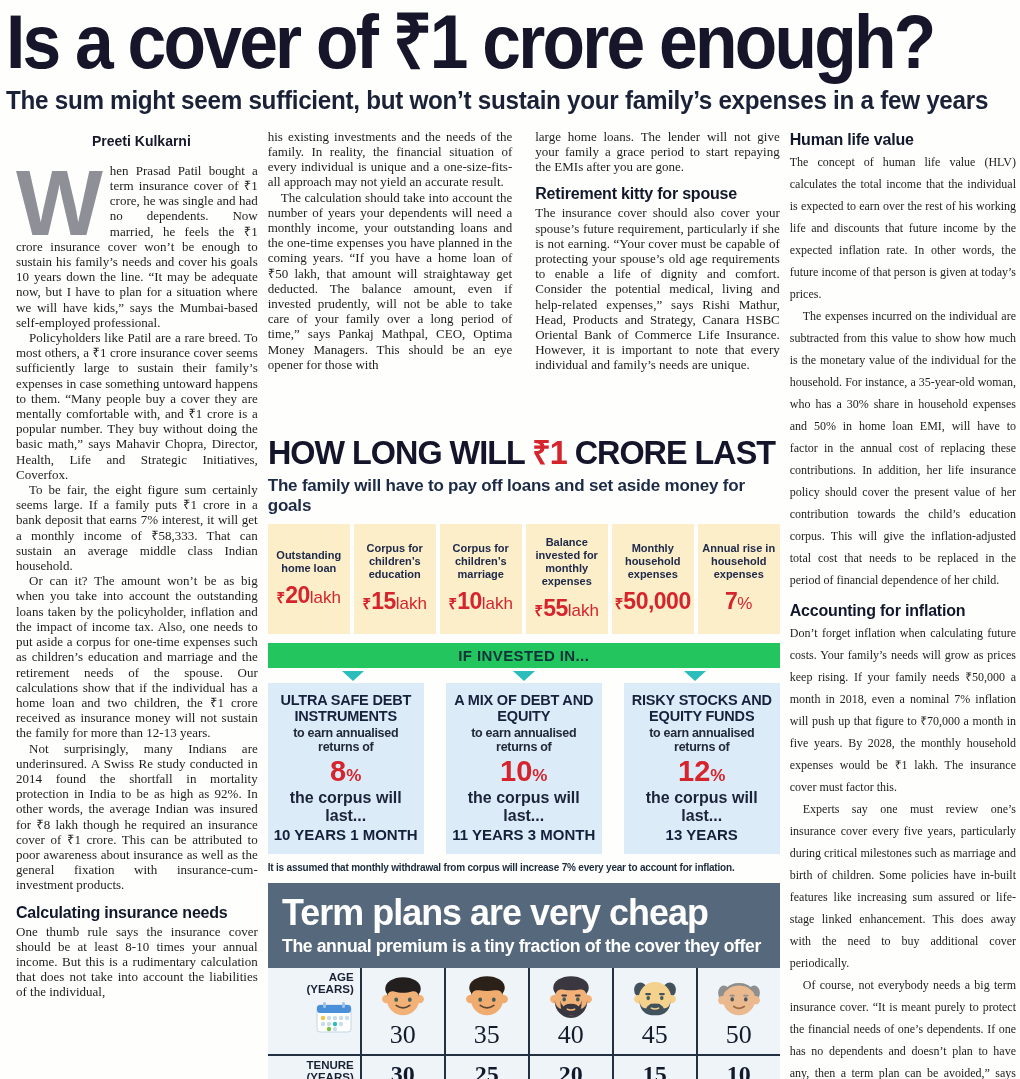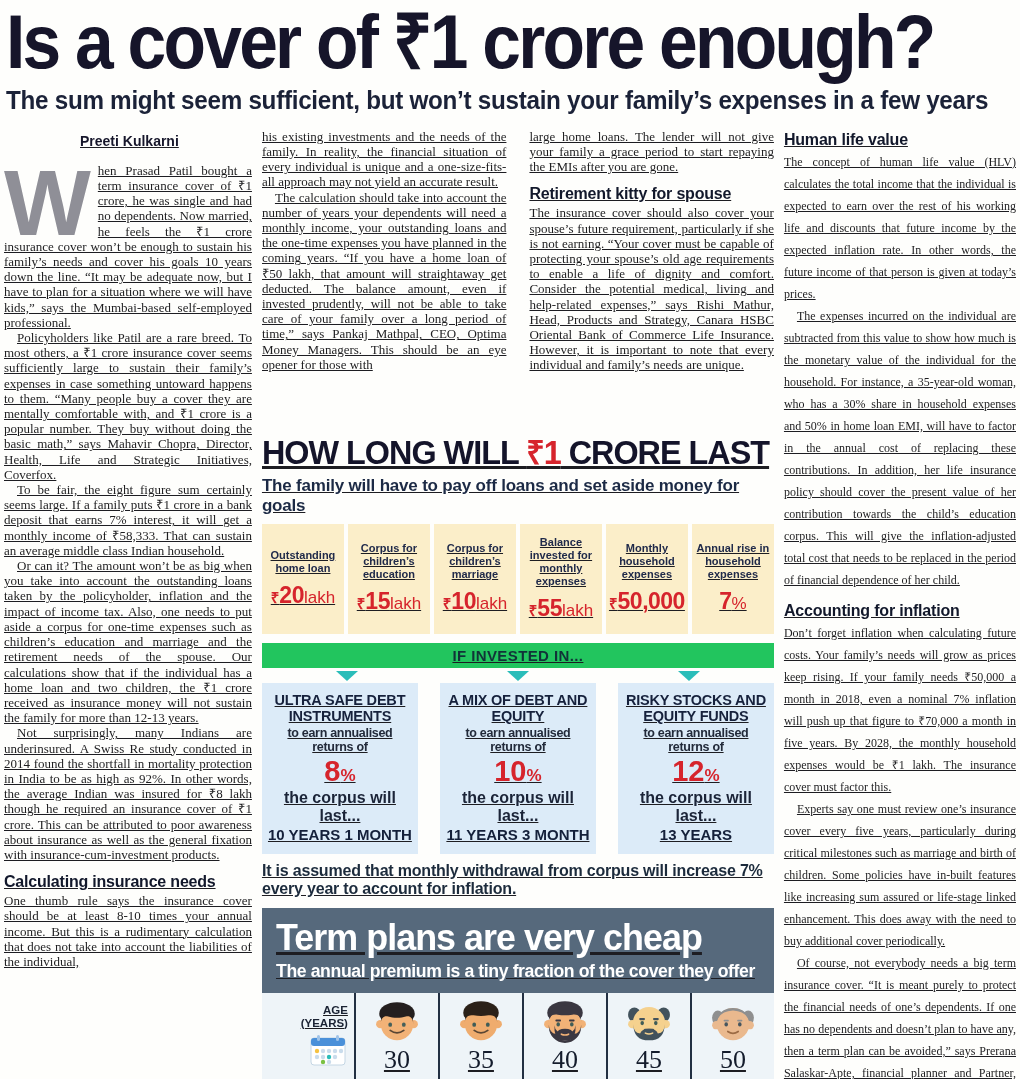--- a/index.html
+++ b/index.html
@@ -12,21 +12,21 @@
   .masthead { padding: 2px 6px 0 6px; }
   .headline {
     font-size: 76px; font-weight: bold; color: #16152a; letter-spacing: -3px;
     white-space: nowrap; transform: scaleX(.915); transform-origin: left top; line-height: 1.05;
   }
   .subheadline {
     font-size: 25px; font-weight: bold; color: #1b2238; letter-spacing: -0.3px;
     white-space: nowrap; transform: scaleX(.97); transform-origin: left top; margin-top: 4px;
   }
   
-  .body-grid { display: flex; gap: 10px; padding: 14px 4px 0 4px; height: 942px; text-decoration: underline; }
+  .body-grid { display: flex; gap: 10px; padding: 14px 4px 0 16px; height: 942px; }
   .colA { width: 250px; }
   .mid  { width: 512px; }
   .colD { width: 234px; }
   .article p {
     font-family: "Liberation Serif", serif; font-size: 13px; line-height: 15.2px;
     text-align: justify; color: #1d1d1f;
   }
   .article p + p { text-indent: 13px; }
   .sec-head { font-size: 16px; font-weight: bold; color: #12182b; margin: 11px 0 2px 0; letter-spacing:-0.2px; }
   .byline { font-weight: bold; font-size: 14px; color: #17172b; padding: 4px 0 14px 76px; }
@@ -65,32 +65,32 @@
   .tri.t1 { left: 16.6%; } .tri.t2 { left: 50%; } .tri.t3 { left: 83.4%; }
   .invest-row { display: flex; gap: 22px; }
   .invest-box { flex: 1; background: #dcebf8; padding: 9px 6px 11px 6px; text-align: center; }
   .invest-title { font-size: 14.5px; font-weight: bold; color: #16213c; line-height: 1.12; letter-spacing:-0.2px; }
   .invest-intro { font-size: 12.5px; font-weight: bold; color: #222a3a; margin-top: 2px; letter-spacing:-0.3px; }
   .invest-rate { color: #d6242c; line-height: 1.05; margin: 2px 0; }
   .invest-rate .num { font-size: 29px; font-weight: bold; }
   .invest-rate .unit { font-size: 17px; font-weight: bold; }
   .invest-last { font-size: 16px; font-weight: bold; color: #1b2438; }
   .invest-duration { font-size: 15px; font-weight: bold; color: #14203a; margin-top: 1px; }
-  .info1-foot { font-size: 16px; font-weight: bold; color: #1c2b3c; margin-top: 8px; letter-spacing:-0.2px; }
+  .info1-foot { font-size: 10px; font-weight: bold; color: #1c2b3c; margin-top: 8px; letter-spacing:-0.2px; }
   
   .info2 { margin-top: 10px; }
   .term-header { background: #56697c; padding: 9px 14px 11px 14px; }
   .term-title { color: #ffffff; font-size: 37px; font-weight: bold; letter-spacing: -1px;
     white-space: nowrap; transform: scaleX(.97); transform-origin: left top; }
   .term-sub { color: #ffffff; font-size: 18px; font-weight: bold; margin-top: 2px; letter-spacing:-0.4px;
     white-space: nowrap; transform: scaleX(.98); transform-origin: left top; }
   .term-table { background: #eef4f8; }
   .trow { display: flex; }
   .tlabel { width: 92px; display: flex; flex-direction: column; align-items: flex-end;
-    justify-content: center; padding: 3px 6px 3px 2px; }
+    padding: 3px 6px 3px 2px; }
   .tcell { width: calc((100% - 92px) / 5); border-left: 2px solid #223042; display: flex;
     flex-direction: column; align-items: center; justify-content: center; }
   .row-age { height: 88px; border-bottom: 2px solid #223042; }
   .row-age .tlabel { align-items: flex-end; }
   .lab { font-size: 11.5px; font-weight: bold; color: #1a2233; line-height: 1.1; text-align: right; }
   .age-num { font-family: "Liberation Serif", serif; font-size: 26px; color: #141c2c; margin-top: 1px; }
   .row-tenure { height: 38px; }
   .tenure-num { font-family: "Liberation Serif", serif; font-size: 24px; font-weight: bold; color: #11192a; }
   .face-svg { width: 52px; height: 46px; display:block; margin-top: 2px; }
   .cal-svg { width: 40px; height: 34px; display:block; margin-top: 4px; }

